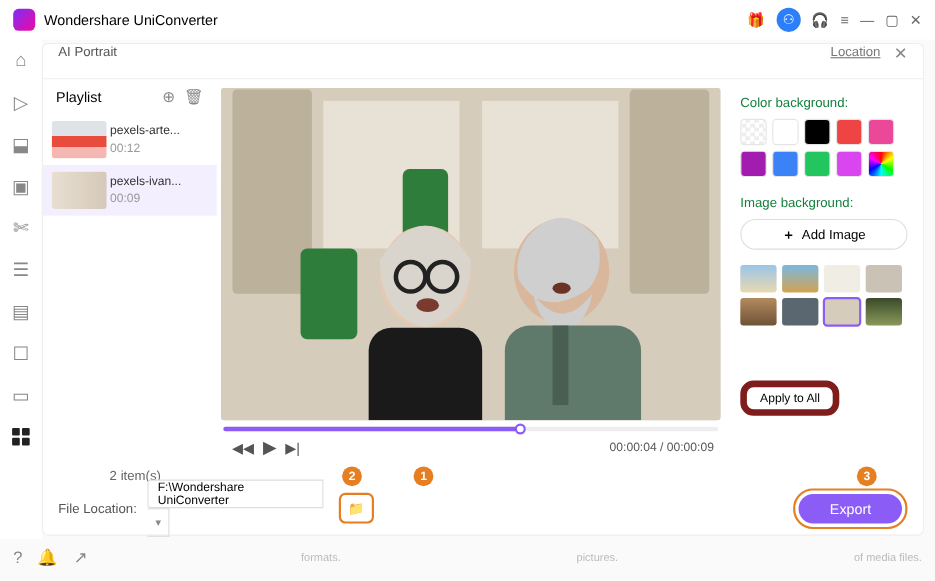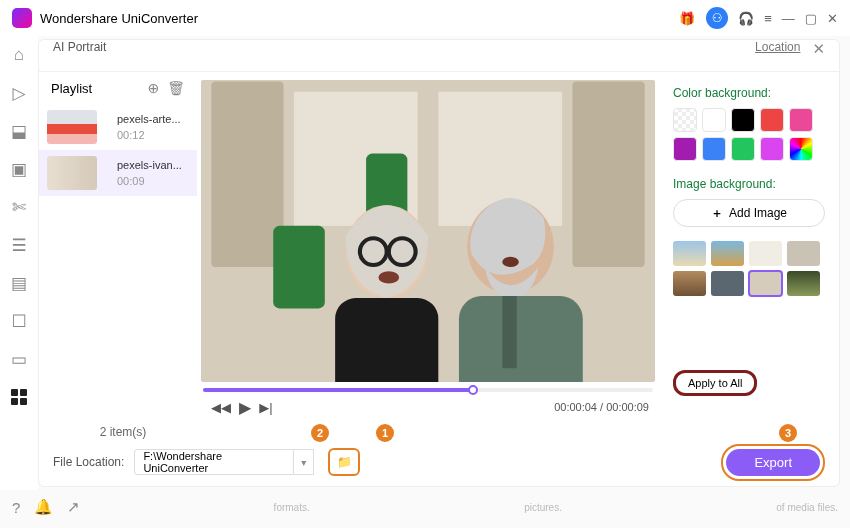--- a/index.html
+++ b/index.html
@@ -17,21 +17,21 @@
 .leftnav .grid div { background: #222; border-radius: 1px; }
 .content { flex: 1; background: #fff; border: 1px solid #eee; border-radius: 6px; margin: 3px 10px 3px 0; display: flex; flex-direction: column; }
 .content-header { height: 32px; display: flex; align-items: flex-start; padding: 0 14px; border-bottom: 1px solid #f0f0f0; font-size: 12px; color: #555; }
 .content-header .flex1 { flex: 1; }
 .content-header .closex { margin-left: 12px; font-size: 15px; color: #888; cursor: pointer; }
 .content-body { flex: 1; display: flex; overflow: hidden; }
 .playlist { width: 158px; display: flex; flex-direction: column; }
 .playlist-head { display: flex; align-items: center; padding: 8px 12px; font-size: 13px; text-align: center; }
 .playlist-head .flex1 { flex: 1; }
 .playlist-head .plicon { margin-left: 8px; color: #888; cursor: pointer; font-size: 14px; }
-.plitem { display: flex; align-items: center; padding: 6px 8px; gap: 20px; cursor: pointer; }
+.plitem { display: flex; align-items: center; padding: 6px 8px; gap: 3px; cursor: pointer; }
 .plitem.selected { background: #f3efff; }
 .plitem .thumb { width: 50px; height: 34px; border-radius: 3px; background: #ccc; display: flex; align-items: center; justify-content: center; overflow: hidden; }
 .plitem .meta { flex: 1; font-size: 11px; overflow: hidden; }
 .plitem .meta .fn { white-space: nowrap; overflow: hidden; text-overflow: ellipsis; color: #333; }
 .plitem .meta .dur { color: #999; margin-top: 4px; }
 .thumb.t1 div { width: 100%; height: 100%; background: linear-gradient(#dfe3e8 40%, #e74c3c 40% 70%, #f5b7b1 70%); }
 .thumb.t2 div { width: 100%; height: 100%; background: linear-gradient(90deg, #e8dfd2, #d5c9b8); }
 .preview { flex: 1; display: flex; flex-direction: column; padding: 8px 4px 0 4px; }
 .video { flex: 1; background: linear-gradient(#d8d0c0, #c9bda5); border-radius: 3px; position: relative; overflow: hidden; }
 .video svg { width: 100%; height: 100%; }
@@ -43,25 +43,25 @@
 .controls .flex1 { flex: 1; }
 .rightpanel { width: 180px; padding: 14px 14px 0 14px; font-size: 12px; }
 .rightpanel .seclabel { color: #15803d; margin-bottom: 8px; }
 .swatches { display: flex; flex-wrap: wrap; gap: 5px; margin-bottom: 16px; }
 .swatch { width: 24px; height: 24px; border-radius: 4px; cursor: pointer; border: 1px solid #e5e5e5; }
 .swatch.rainbow { background: conic-gradient(red, yellow, lime, cyan, blue, magenta, red); }
 .addimg { width: 100%; height: 28px; border: 1px solid #ddd; border-radius: 14px; background: #fff; display: flex; align-items: center; justify-content: center; gap: 6px; font-size: 12px; cursor: pointer; margin-bottom: 14px; }
 .imgthumbs { display: flex; flex-wrap: wrap; gap: 5px; margin-bottom: 14px; }
 .imgthumb { width: 33px; height: 25px; border-radius: 3px; background: #cfd8dc; cursor: pointer; }
 .imgthumb.sel { outline: 2px solid #8b5cf6; outline-offset: -1px; }
-.applyall { padding: 4px 12px; border: 3px solid #7f1d1d; border-radius: 12px; background: #fff; font-size: 11px; cursor: pointer; margin-top: 60px; }
+.applyall { padding: 4px 12px; border: 6px solid #7f1d1d; border-radius: 12px; background: #fff; font-size: 11px; cursor: pointer; margin-top: 36px; }
 .footer-row { height: 48px; display: flex; align-items: center; padding: 0 14px; gap: 10px; font-size: 12px; }
 .itemcount { width: 140px; text-align: center; color: #666; }
 .filelocation-label { color: #555; }
-.fileloc { display: flex; align-items: flex-start; }
+.fileloc { display: flex; align-items: flex-start; flex-direction: column; }
 .fileloc-input { height: 26px; width: 160px; border: 1px solid #ddd; border-radius: 3px 0 0 3px; padding: 0 8px; font-size: 11px; background: #fff; display: flex; align-items: center; }
 .fileloc-drop { height: 26px; width: 20px; border: 1px solid #ddd; border-left: none; display: flex; align-items: center; justify-content: center; cursor: pointer; font-size: 10px; color: #888; }
 .folder-btn { height: 28px; width: 32px; display: flex; align-items: center; justify-content: center; cursor: pointer; border: 2px solid #e67e22; border-radius: 6px; margin-left: 4px; }
 .preview-grp { display: flex; align-items: center; gap: 6px; border: 2px solid #e67e22; border-radius: 14px; padding: 3px 8px; }
 .toggle { width: 28px; height: 15px; background: #1fc97a; border-radius: 8px; position: relative; cursor: pointer; }
 .toggle .knob2 { position: absolute; right: 2px; top: 2px; width: 11px; height: 11px; background: #fff; border-radius: 50%; }
 .export-btn-wrap { border: 2px solid #e67e22; border-radius: 18px; padding: 3px; margin-left: auto; }
 .export-btn { background: #8b5cf6; color: #fff; border: none; border-radius: 14px; padding: 6px 28px; font-size: 13px; cursor: pointer; }
 .callout { position: absolute; width: 18px; height: 18px; border-radius: 50%; background: #e67e22; color: #fff; font-size: 11px; font-weight: bold; display: flex; align-items: center; justify-content: center; }
 .bottombar { height: 34px; display: flex; align-items: center; padding: 0 12px; gap: 14px; color: #888; font-size: 15px; }

